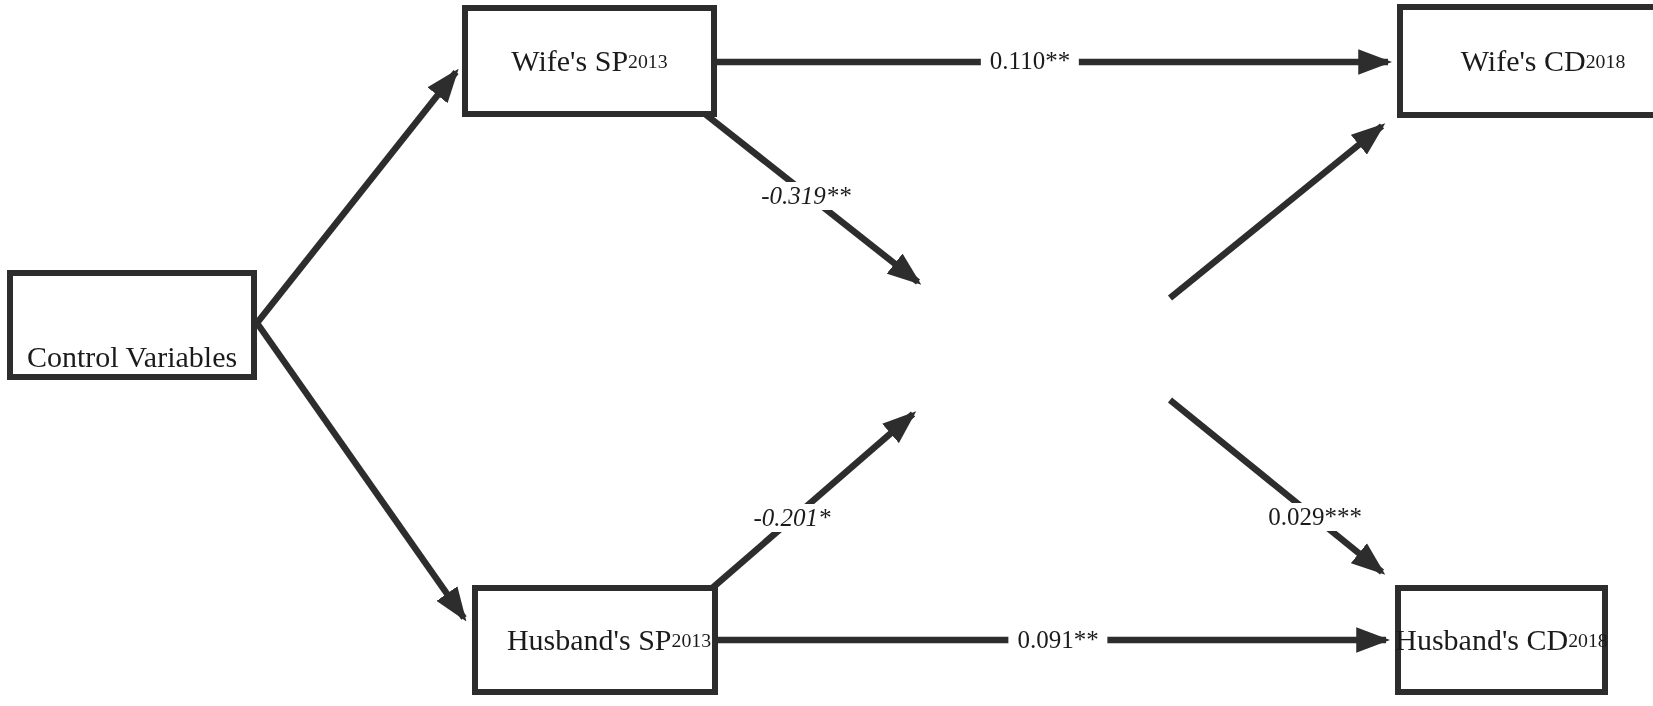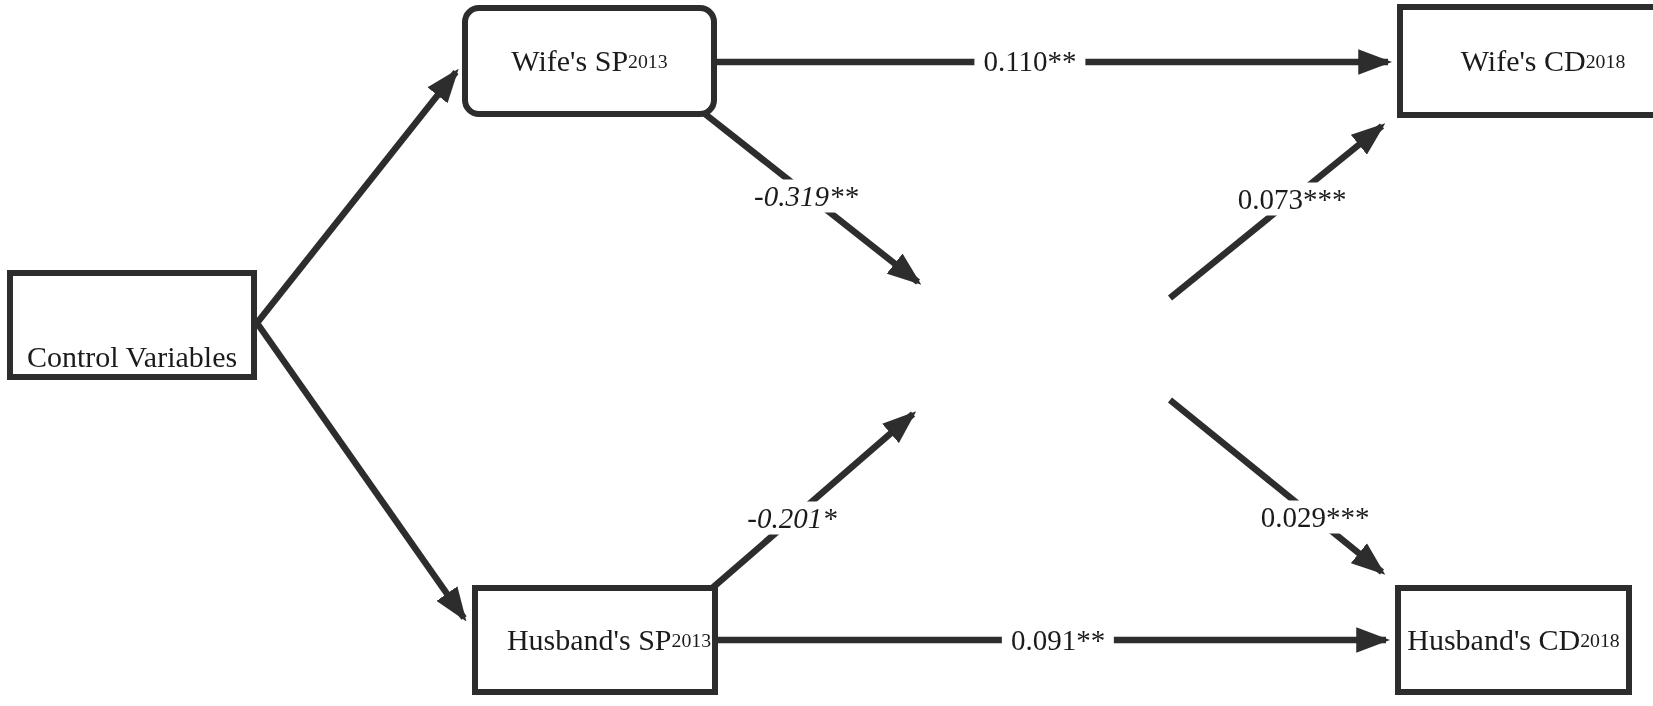--- a/index.html
+++ b/index.html
@@ -36,32 +36,32 @@
   }
   .node .subscript {
     font-size: 0.66em;
     line-height: 0;
   }
   .edge-label {
     position: absolute;
     transform: translate(-50%, -50%);
     background: #ffffff;
     padding: 0 9px;
-    font-size: 29px;
+    font-size: 25px;
     color: #1b1b1b;
     z-index: 2;
     white-space: nowrap;
   }
   
   #node-control     { left: 7px;    top: 270px; width: 250px; height: 110px; align-items: flex-end; }
-  #node-wife-sp     { left: 462px;  top: 5px;   width: 255px; height: 112px; border-radius: 17px; }
+  #node-wife-sp     { left: 462px;  top: 5px;   width: 255px; height: 112px; }
   #node-wife-cd     { left: 1397px; top: 4px;   width: 292px; height: 114px; }
   #node-wife-dep    { left: 925px;  top: 290px; width: 252px; height: 113px; }
   #node-husband-sp  { left: 472px;  top: 585px; width: 246px; height: 110px; padding-left: 28px; }
-  #node-husband-cd  { left: 1395px; top: 585px; width: 237px; height: 110px; }
+  #node-husband-cd  { left: 1395px; top: 585px; width: 213px; height: 110px; }
   
   #label-wife-sp-wife-cd       { left: 1030px; top: 61px;  }
   #label-wife-sp-wife-dep      { left: 806px;  top: 196px; font-style: italic; }
   #label-wife-dep-wife-cd      { left: 1292px; top: 199px; }
   #label-husband-sp-wife-dep   { left: 792px;  top: 518px; font-style: italic; }
   #label-wife-dep-husband-cd   { left: 1315px; top: 517px; }
   #label-husband-sp-husband-cd { left: 1058px; top: 640px; }
 </style>
 </head>
 <body>
@@ -106,21 +106,20 @@
 
   <div class="node" id="node-husband-cd">
     <span>Husband's CD</span>
       <sub class="subscript">2018</sub>
   </div>
 
   <div class="edge-label" id="label-wife-sp-wife-cd">0.110**</div>
 
   <div class="edge-label" id="label-wife-sp-wife-dep">-0.319**</div>
 
-  <div class="edge-label" id="label-wife-dep-wife-cd">0.073***</div>
 
   <div class="edge-label" id="label-husband-sp-wife-dep">-0.201*</div>
 
   <div class="edge-label" id="label-wife-dep-husband-cd">0.029***</div>
 
   <div class="edge-label" id="label-husband-sp-husband-cd">0.091**</div>
 
 </div>
 
 </body></html>

